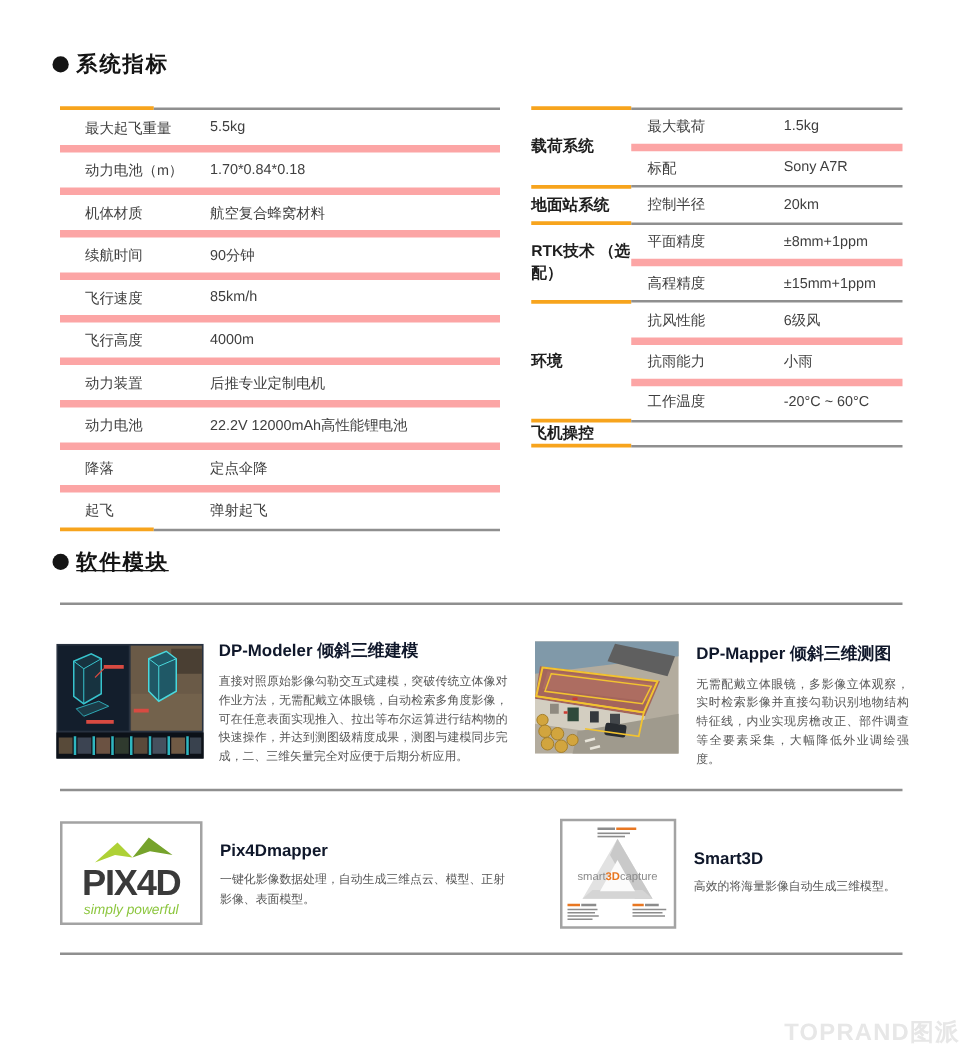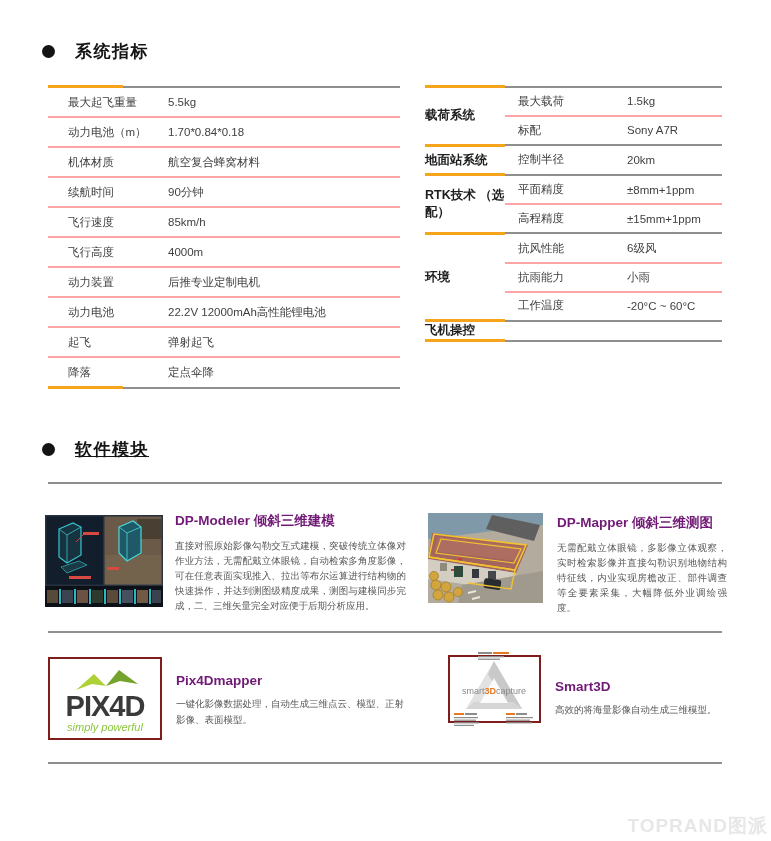--- a/index.html
+++ b/index.html
@@ -1,63 +1,63 @@
 <!DOCTYPE html>
 <html><head>
 <meta charset="utf-8">
 <style>
   html,body{margin:0;padding:0;background:#fff;}
   #page{position:relative;width:771px;height:841px;background:#ffffff;overflow:hidden;
         font-family:"Liberation Sans","DejaVu Sans",sans-serif;color:#404040;}
 
   
-  .heading{position:absolute;left:42px;display:flex;align-items:center;gap:20px;
+  .heading{position:absolute;left:42px;display:flex;align-items:center;gap:6px;
            font-size:17px;font-weight:700;color:#141414;letter-spacing:1.5px;}
   .bullet{width:13px;height:13px;border-radius:50%;background:#141414;flex:0 0 auto;}
   #h-specs{top:40px;}
   #h-soft{top:438px;text-decoration:underline;}
 
   
   .tline,.gsep{display:flex;align-items:center;}
   .tline .o,.gsep .o{height:3px;background:#F7A41D;flex:0 0 auto;}
   .tline .g,.gsep .g{height:2px;background:#8f8f8f;flex:1;}
   #table-left{position:absolute;left:48px;top:85px;width:352px;}
   #table-left .o{width:75px;}
   #table-left .tbody{display:flex;}
   .gcol{width:75px;display:flex;align-items:center;padding-left:3px;box-sizing:border-box;
         font-size:12.5px;font-weight:700;color:#1e1e1e;line-height:1.3;}
   .rows{flex:1;min-width:0;}
-  .srow{height:28px;display:flex;align-items:center;border-bottom:2px solid #fca5a5;
+  .srow{height:28px;display:flex;align-items:center;border-bottom:6px solid #fca5a5;
         font-size:11.5px;color:#3f3f3f;white-space:nowrap;}
   .rows .srow:last-child{border-bottom:none;}
   #table-left .slabel{width:100px;padding-left:20px;flex:0 0 auto;}
   #table-right{position:absolute;left:425px;top:85px;width:297px;}
   #table-right .o{width:80px;}
   .group{display:flex;}
   .glabel{width:80px;display:flex;align-items:center;box-sizing:border-box;
           font-size:12.5px;font-weight:700;color:#1e1e1e;line-height:1.35;}
   #table-right .srow{height:26.8px;}
   #table-right .slabel{width:109px;padding-left:13px;flex:0 0 auto;}
 
   
   .sep-line{position:absolute;left:48px;width:674px;height:2px;background:#8f8f8f;}
   #sepA{top:482px;} #sepB{top:631px;} #sepC{top:762px;}
   .module-img{position:absolute;}
   #img-dpmodeler{left:45px;top:515px;width:118px;height:92px;}
   #img-dpmapper{left:428px;top:513px;width:115px;height:90px;}
-  .logo-box{position:absolute;background:#fff;border:2px solid #7f1d1d;box-sizing:border-box;
+  .logo-box{position:absolute;background:#fff;border:2px solid #a3a3a3;box-sizing:border-box;
             display:flex;align-items:center;justify-content:center;}
   #box-pix4d{left:48px;top:657px;width:114px;height:83px;}
-  #box-smart3d{left:448px;top:655px;width:93px;height:68px;align-items:center;}
+  #box-smart3d{left:448px;top:655px;width:93px;height:88px;align-items:center;}
   .mtext{position:absolute;}
   #mt-dpmodeler{left:175px;top:512px;width:231px;}
   #mt-dpmapper{left:557px;top:514px;width:170px;}
   #mt-pix4d{left:176px;top:673px;width:232px;}
   #mt-smart3d{left:555px;top:679px;width:205px;}
-  .mtitle{font-size:13.5px;font-weight:700;color:#701a75;margin-bottom:8px;}
+  .mtitle{font-size:13.5px;font-weight:700;color:#0f172a;margin-bottom:8px;}
   .mdesc{font-size:9.5px;line-height:15px;color:#565656;text-align:justify;}
   #mt-smart3d .mdesc,#mt-pix4d .mdesc{text-align:left;line-height:16px;}
 
   .watermark{position:absolute;right:3px;top:813px;font-size:19px;font-weight:700;
              color:#e7e7e7;letter-spacing:1px;}
   svg{display:block;}
 </style>
 </head>
 <body>
 
@@ -101,26 +101,26 @@
           </div>
           <div class="srow">
             <span class="slabel">动力装置</span>
             <span class="svalue">后推专业定制电机</span>
           </div>
           <div class="srow">
             <span class="slabel">动力电池</span>
             <span class="svalue">22.2V 12000mAh高性能锂电池</span>
           </div>
           <div class="srow">
+            <span class="slabel">降落</span>
+            <span class="svalue">定点伞降</span>
+          </div>
+          <div class="srow">
             <span class="slabel">起飞</span>
             <span class="svalue">弹射起飞</span>
-          </div>
-          <div class="srow">
-            <span class="slabel">降落</span>
-            <span class="svalue">定点伞降</span>
           </div>
         </div>
     </div>
     <div class="tline">
         <span class="o"></span>
         <span class="g"></span>
       </div>
   </div>
 
   <div id="table-right">

